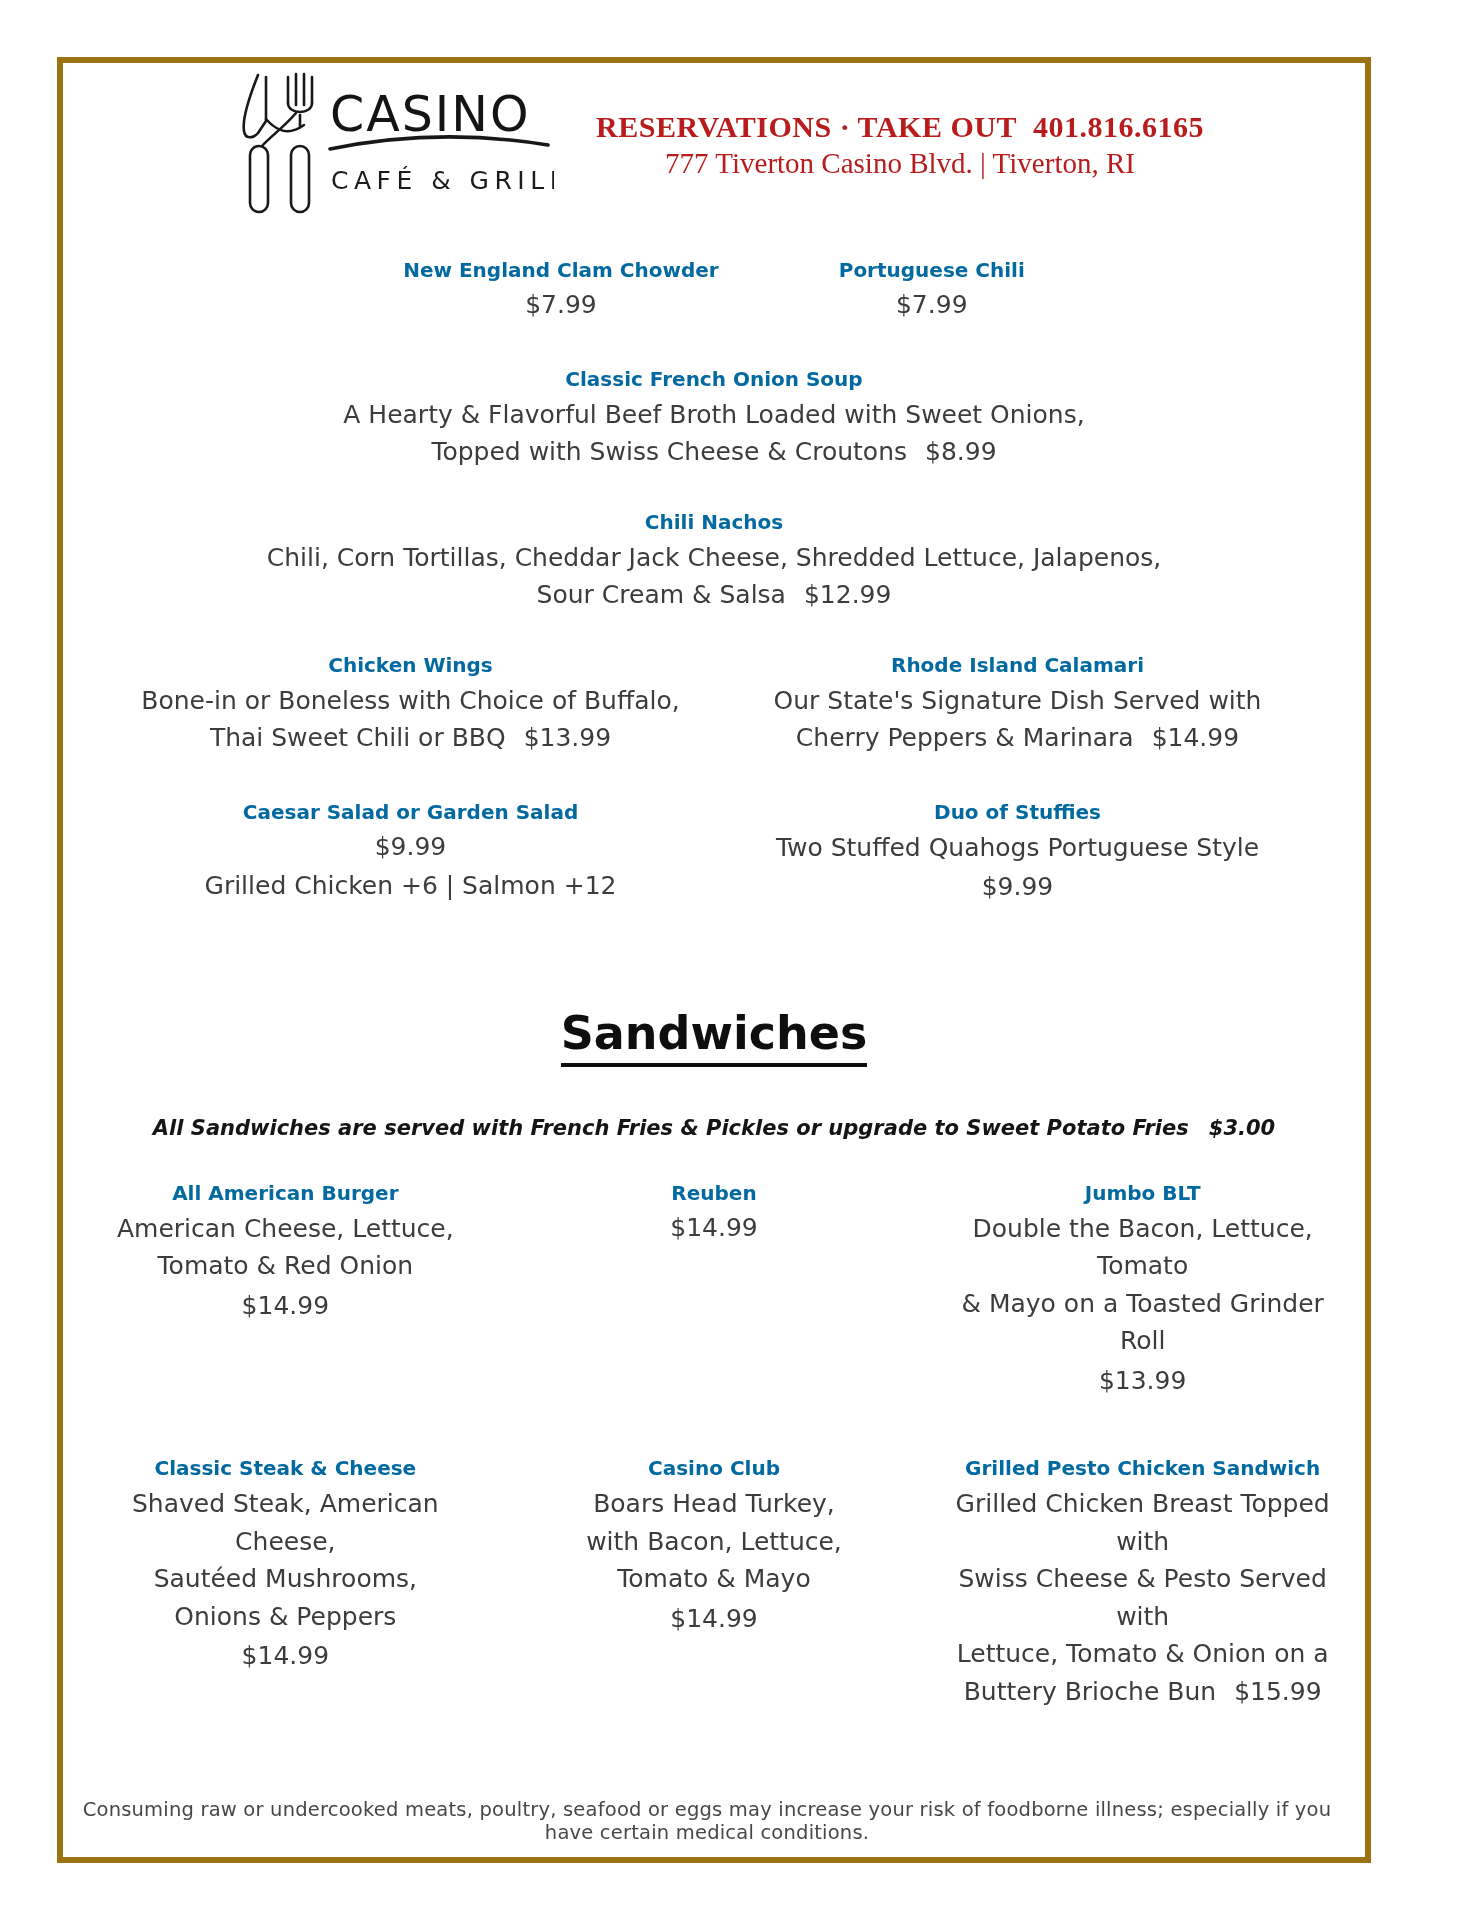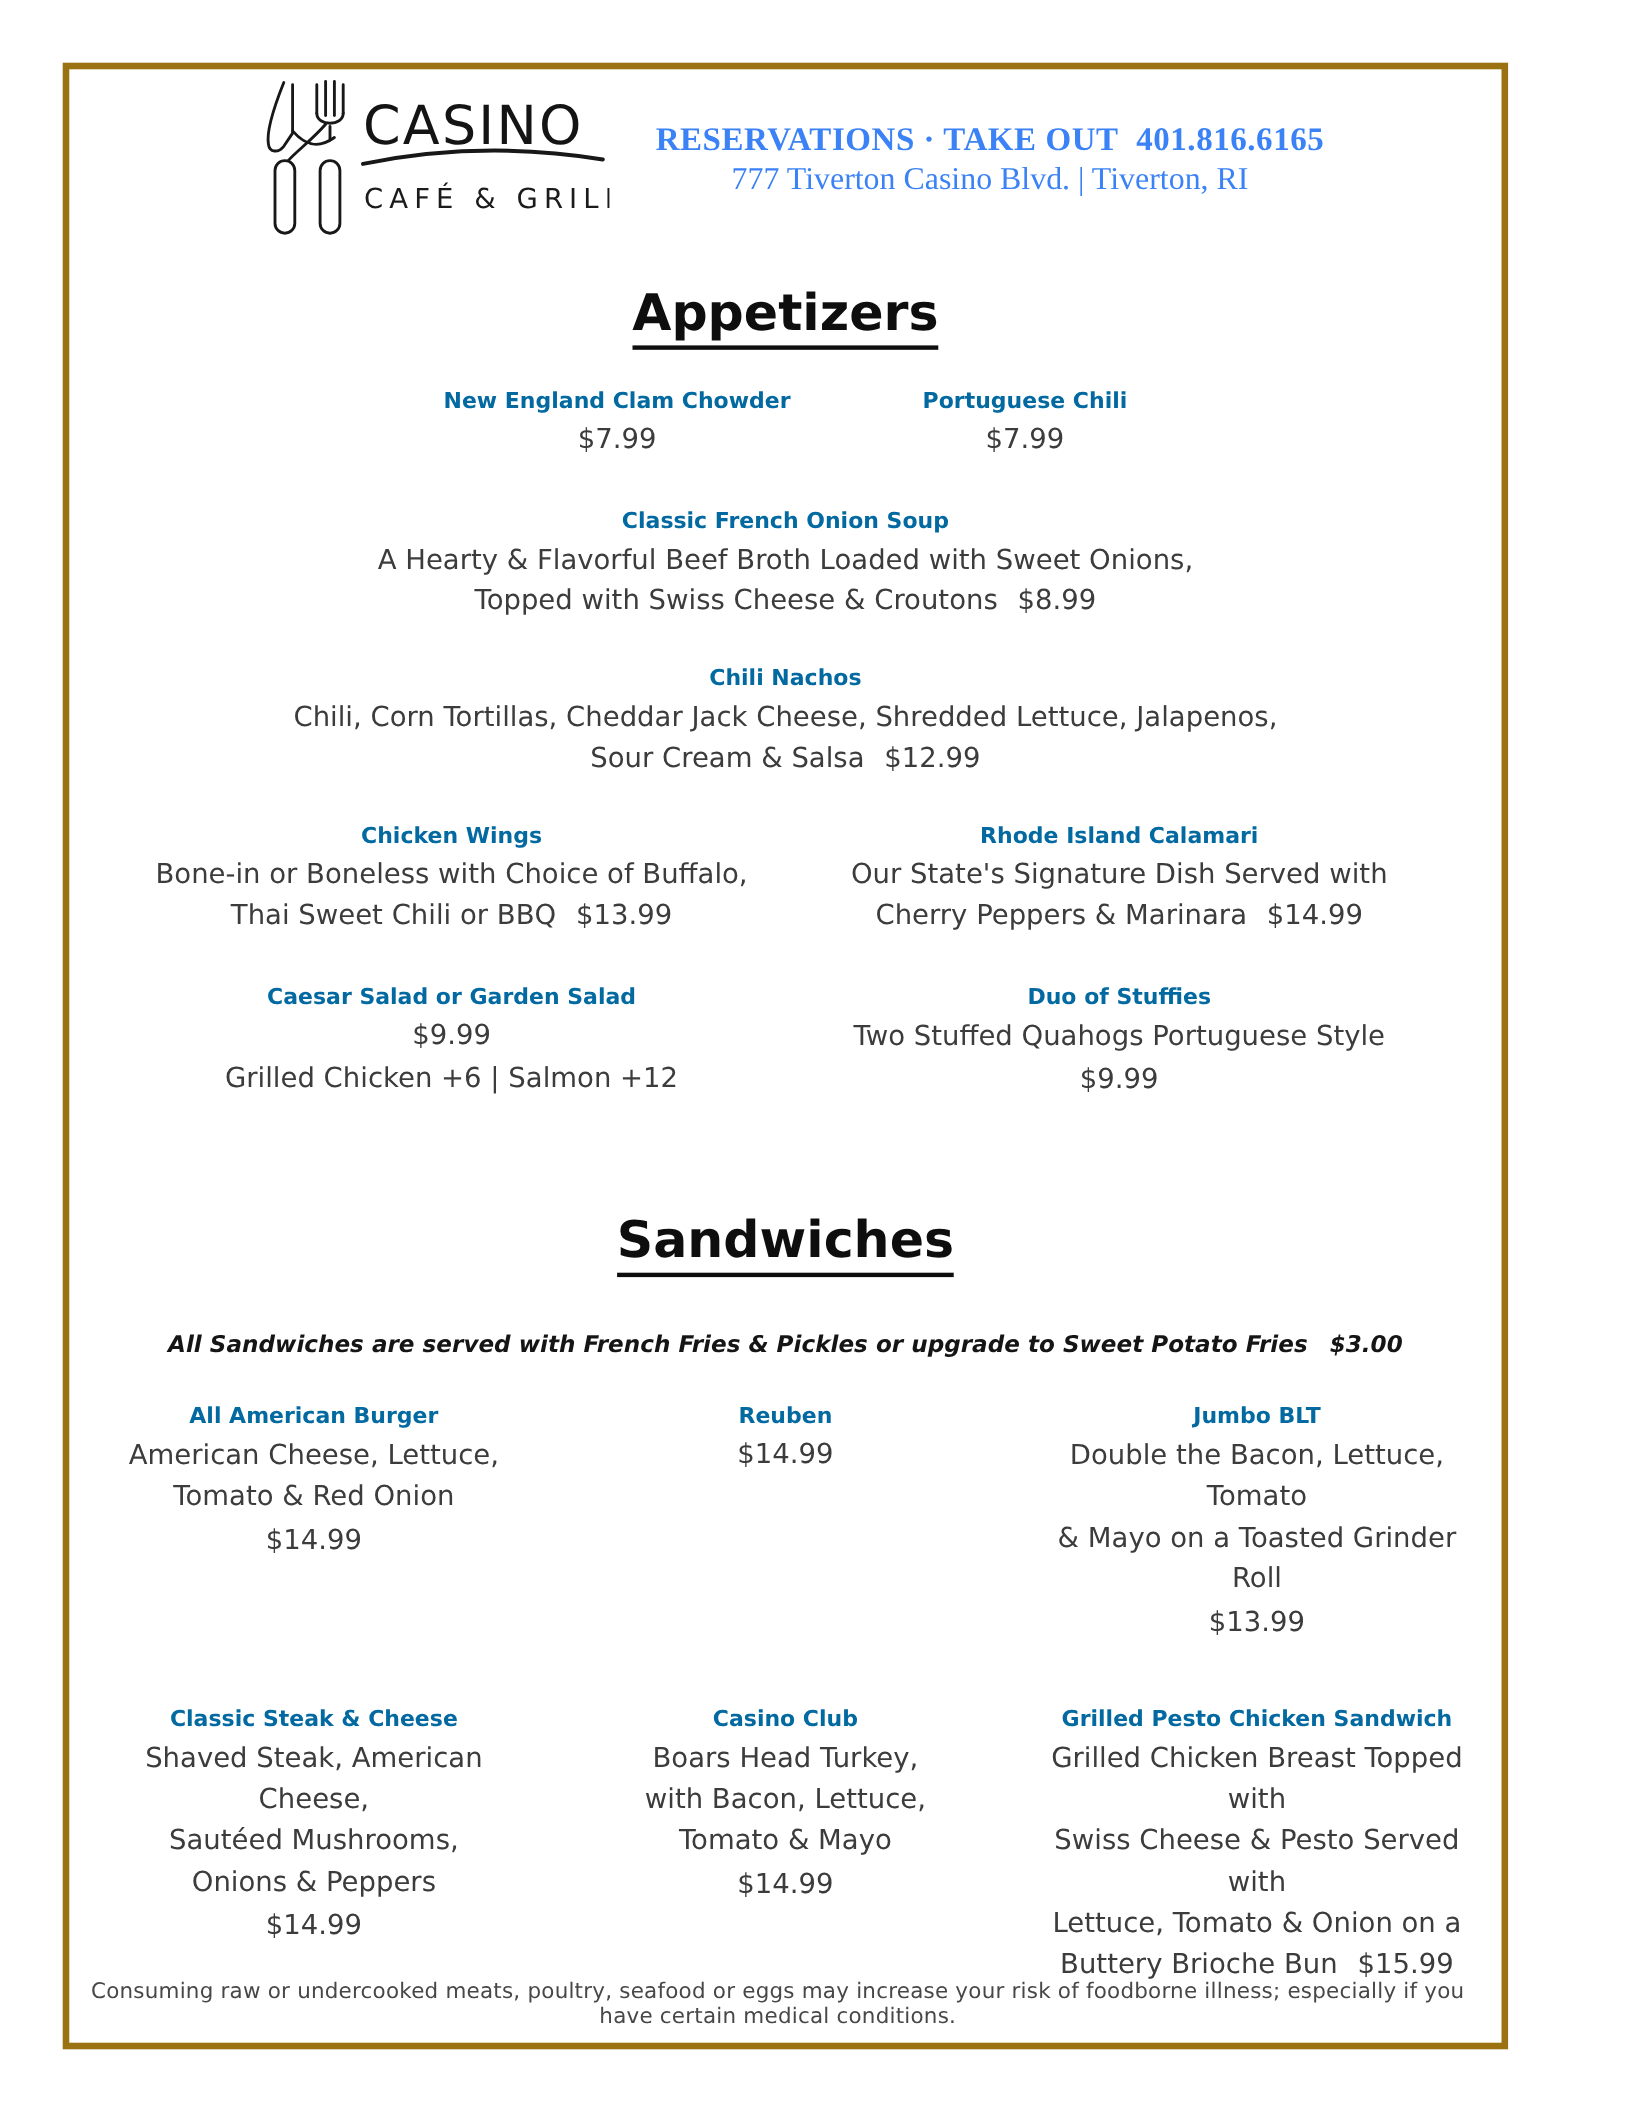--- a/index.html
+++ b/index.html
@@ -26,21 +26,21 @@
   }
   .header {
     display:flex;
     justify-content:center;
     align-items:center;
     gap:42px;
     margin-top:6px;
   }
   .logo svg { display:block; }
   .logo-text { font-family:"DejaVu Sans", sans-serif; }
-  .contact { text-align:center; font-family:"Liberation Serif", serif; color:#3b82f6; }
+  .contact { text-align:center; font-family:"Liberation Serif", serif; color:#b91c1c; }
   .contact-line1 { font-weight:bold; font-size:30px; letter-spacing:0.5px; }
   .contact-line1 .phone { margin-left:16px; }
   .contact-line2 { font-size:29px; margin-top:3px; }
 
   .section-title { font-size:46px; font-weight:bold; color:#0e0e0e; line-height:1.35; }
   .section-title .underlined { border-bottom:4px solid #0e0e0e; padding-bottom:3px; }
   .appetizers-title { margin-top:32px; }
   .sandwiches-title { margin-top:96px; }
 
   .item-name { font-size:20px; font-weight:bold; color:#0369a1; line-height:1.35; }
@@ -110,23 +110,20 @@
         </svg>
       </div>
       <div class="contact">
         <div class="contact-line1">
           <span>RESERVATIONS · TAKE OUT</span><span class="phone">401.816.6165</span>
         </div>
         <div class="contact-line2">777 Tiverton Casino Blvd. | Tiverton, RI</div>
       </div>
     </div>
 
-    <div class="section-title appetizers-title">
-      <span class="underlined">Appetizers</span>
-    </div>
 
     <div class="pair-row">
       <div class="item">
         <div class="item-name">New England Clam Chowder</div>
         <div class="price-line">$7.99</div>
       </div>
       <div class="item">
         <div class="item-name">Portuguese Chili</div>
         <div class="price-line">$7.99</div>
       </div>

